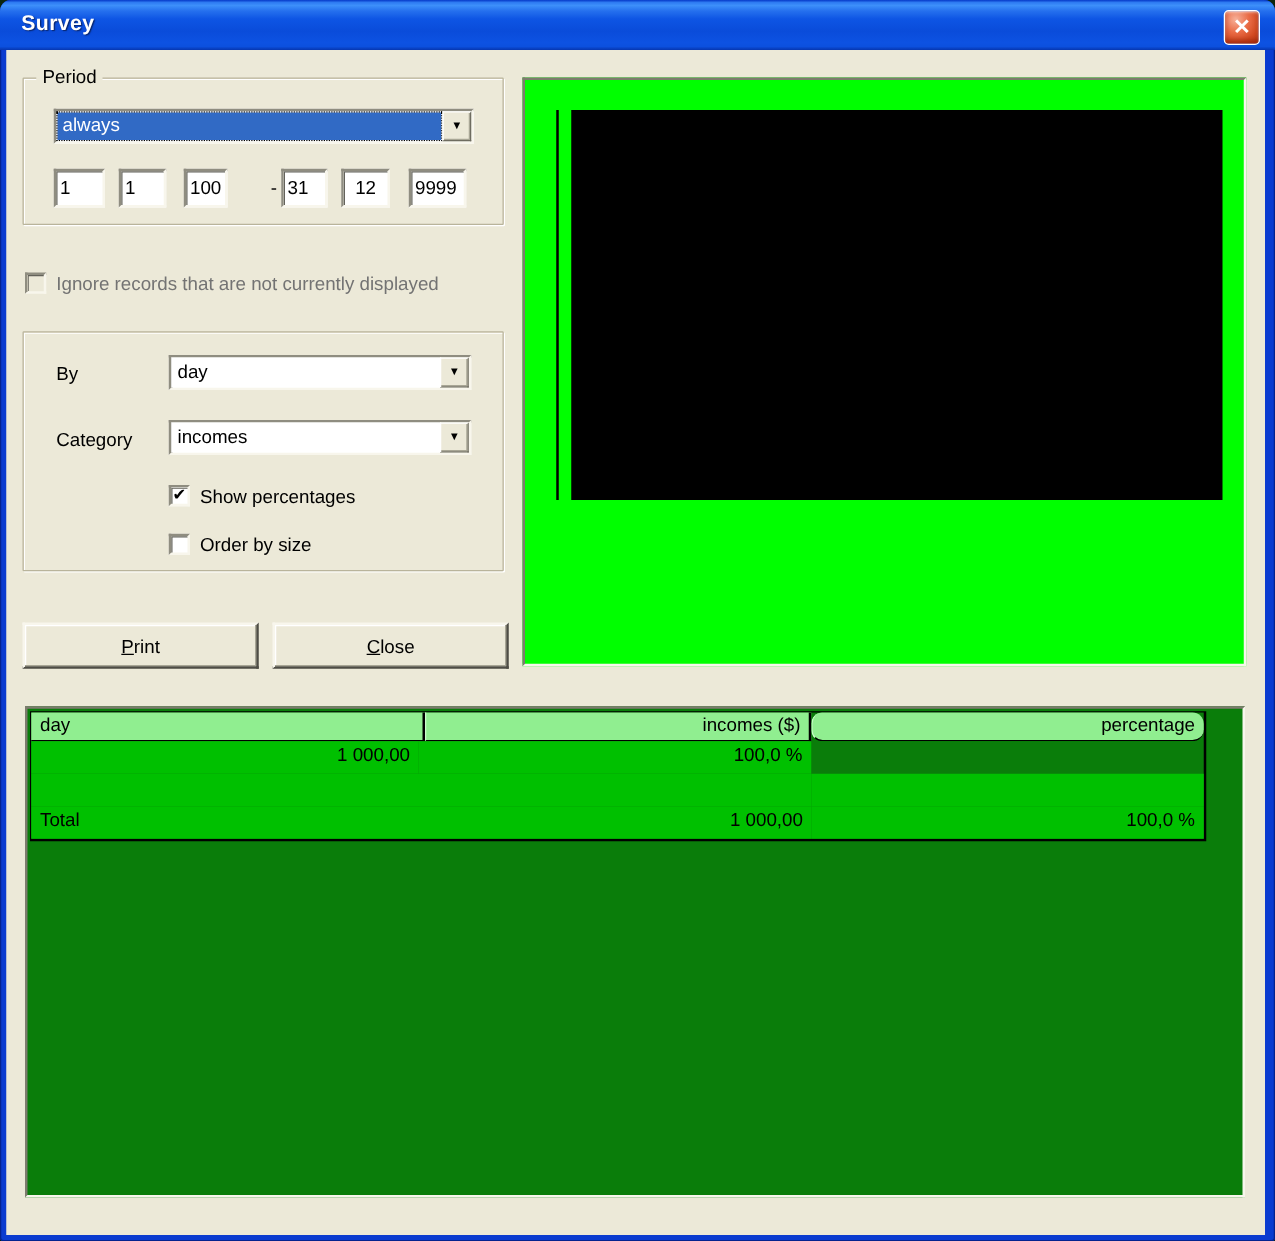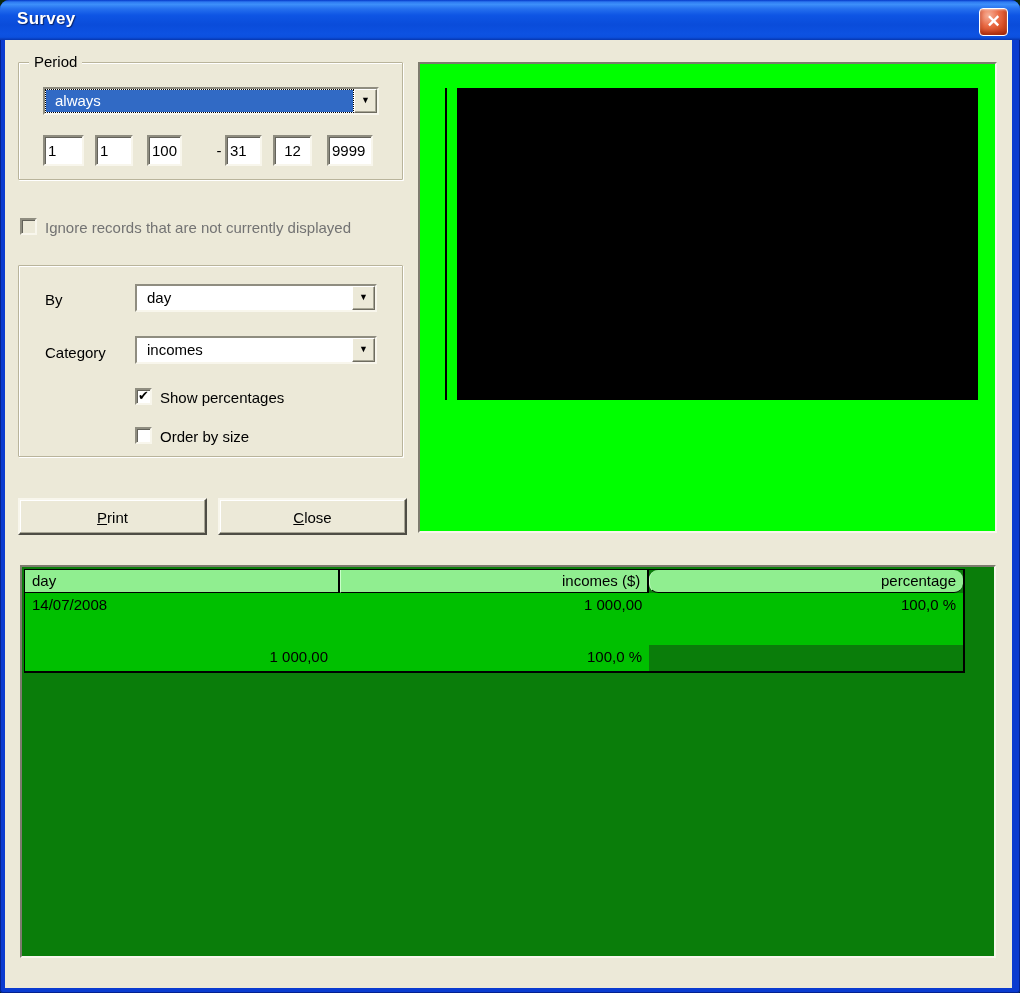--- a/index.html
+++ b/index.html
@@ -59,21 +59,21 @@
     padding:0 3px; font-family:"Liberation Sans", sans-serif; font-size:15px; color:#000;
     outline:none;
   }
   .combo {
     position:absolute; height:28px; display:flex;
     background:#fff;
     border:2px solid; border-color:#8F8D80 #F8F6EC #F8F6EC #8F8D80;
     box-shadow: inset 1px 1px 0 #63625A;
   }
   .combo-edit { flex:1; background:#fff; padding:1px; overflow:hidden; }
-  .combo-value { height:100%; line-height:21px; padding:0 9px; white-space:nowrap; }
+  .combo-value { height:100%; line-height:21px; padding:0 4px; white-space:nowrap; }
   .combo-value.selected {
     background:#316AC5; color:#fff; outline:1px dotted #000;
   }
   .combo-arrow {
     width:23px; background:#ECE9D8;
     border:1px solid; border-color:#FFFFFF #6E6C60 #6E6C60 #FFFFFF;
     box-shadow: inset -1px -1px 0 #A8A695;
     text-align:center; font-size:9px; line-height:21px; color:#000;
   }
   .checkbox-box {
@@ -206,30 +206,30 @@
     </div>
 
     <div class="table-panel">
       <div class="grid">
         <div class="grid-header">
           <div class="hdr-cell c1">day</div>
           <div class="hdr-cell c2" style="text-align:right;padding-left:6px;">incomes ($)</div>
           <div class="hdr-cell c3" style="text-align:right;border-radius:9px;">percentage</div>
         </div>
         <div class="grid-row">
-          <div class="cell c1">14/07/2008</div>
           <div class="cell c2">1 000,00</div>
           <div class="cell c3">100,0 %</div>
         </div>
         <div class="grid-row">
           <div class="cell c1"></div>
           <div class="cell c2"></div>
           <div class="cell c3"></div>
         </div>
         <div class="grid-row">
+          <div class="cell c1">Total</div>
           <div class="cell c2">1 000,00</div>
           <div class="cell c3">100,0 %</div>
         </div>
       </div>
     </div>
 
   </div>
 </div>
 
 </body></html>

